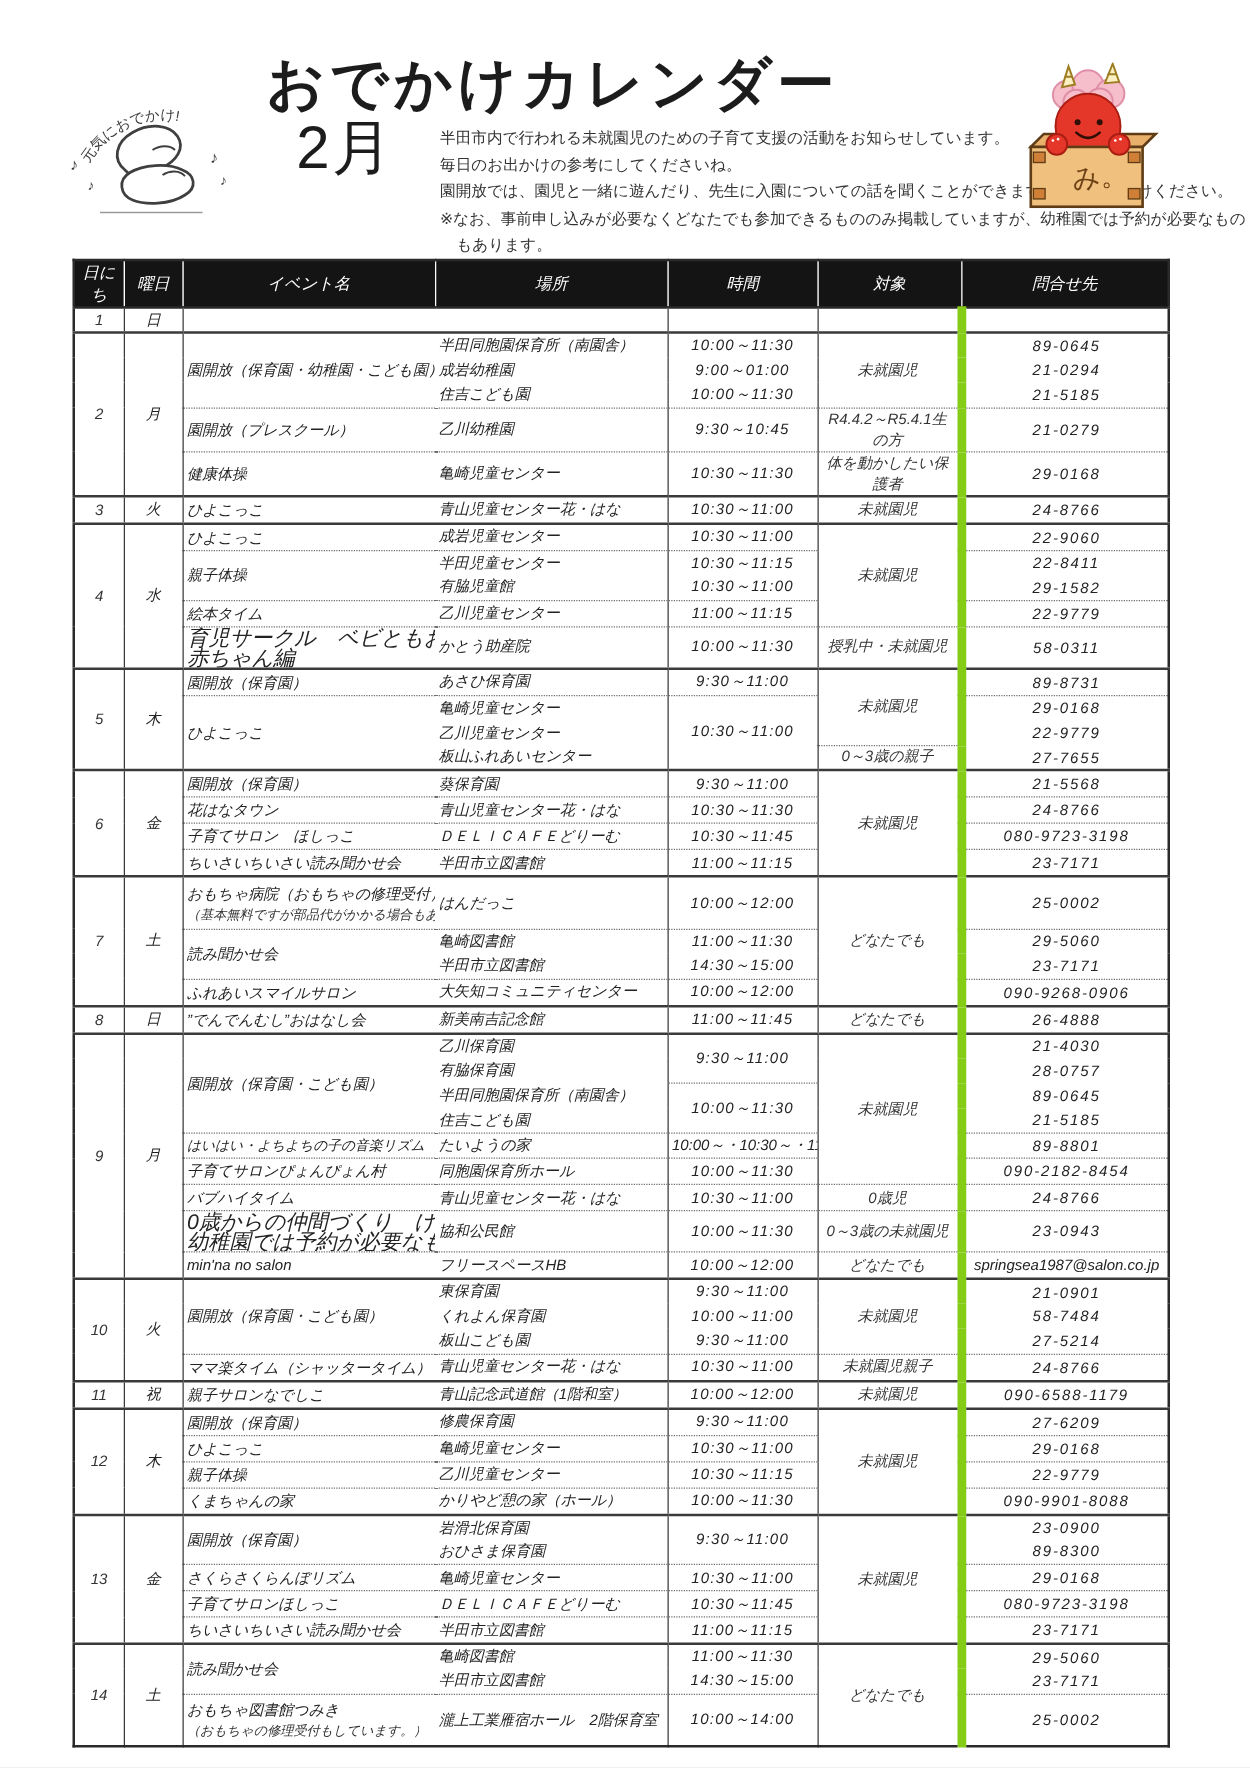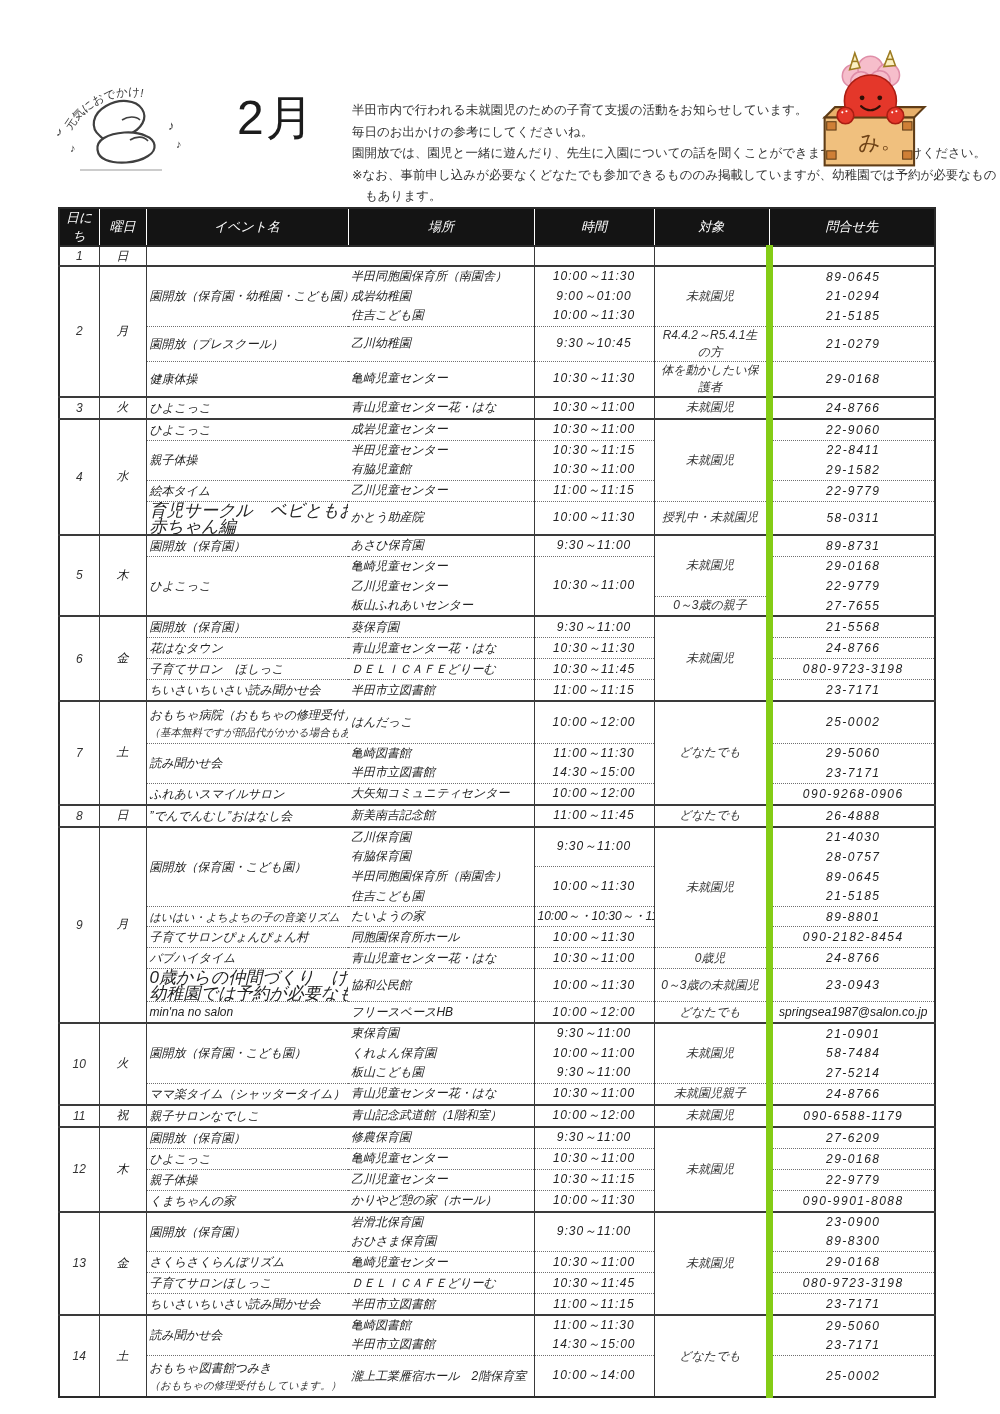--- a/index.html
+++ b/index.html
@@ -58,20 +58,21 @@
       <path d="M54,82 C44,78 42,66 52,60 C62,54 82,52 94,58 C104,62 106,72 96,78 C84,86 64,86 54,82 Z"></path>
       <path d="M78,62 C84,58 92,58 96,63" fill="none" stroke-width="1.6"></path>
       <path d="M28,92 L110,92" stroke-width="1.2" stroke="#9a9a9a"></path>
     </g>
     <text x="4" y="58" font-size="13" fill="#3a3a3a">♪</text>
     <text x="18" y="74" font-size="11" fill="#3a3a3a">♪</text>
     <text x="116" y="52" font-size="13" fill="#3a3a3a">♪</text>
     <text x="124" y="70" font-size="11" fill="#3a3a3a">♪</text>
   </svg>
 
+  <div class="title">おでかけカレンダー</div>
   <div class="month">2月</div>
 
   <div class="intro">
     <div>半田市内で行われる未就園児のための子育て支援の活動をお知らせしています。</div>
     <div>毎日のお出かけの参考にしてくださいね。</div>
     <div>園開放では、園児と一緒に遊んだり、先生に入園についての話を聞くことができます。ぜひお出かけください。</div>
     <div>※なお、事前申し込みが必要なくどなたでも参加できるもののみ掲載していますが、幼稚園では予約が必要なもの</div>
     <div class="ind">もあります。</div>
   </div>
 

